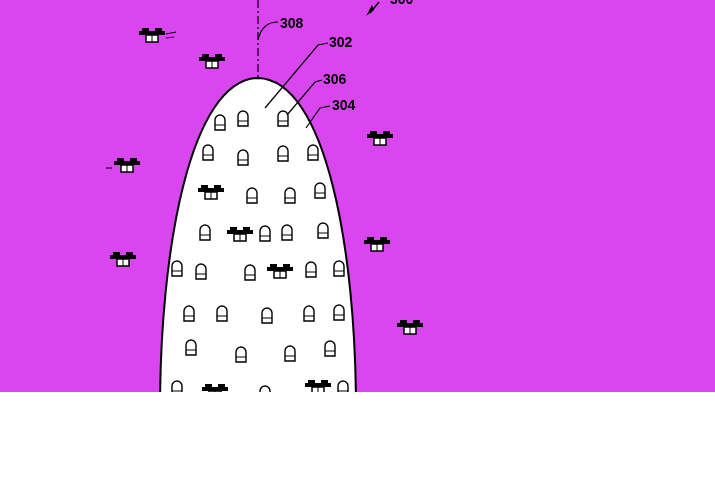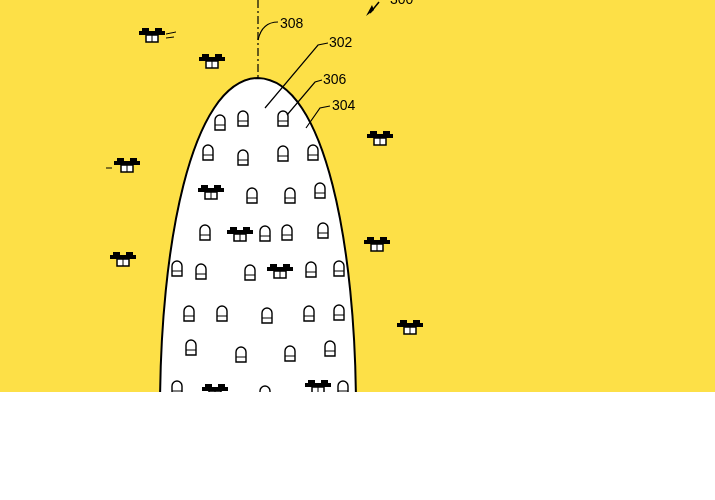--- a/index.html
+++ b/index.html
@@ -1,16 +1,16 @@
 <!DOCTYPE html>
 <html><head>
 <meta charset="utf-8">
 <style>
   html,body{margin:0;padding:0;background:#fff;}
-  #canvas{position:relative;width:715px;height:392px;overflow:hidden;background:#fde047;}
+  #canvas{position:relative;width:715px;height:392px;overflow:hidden;background:#d946ef;font-weight:bold;}
   svg{position:absolute;left:0;top:0;}
   .lbl{font-family:"Liberation Sans",sans-serif;font-size:14px;fill:#000;}
 </style>
 </head>
 <body>
 
 <div id="canvas">
 <svg width="715" height="500" viewBox="0 0 715 500" xmlns="http://www.w3.org/2000/svg">
   <defs>
     <g id="drone">

